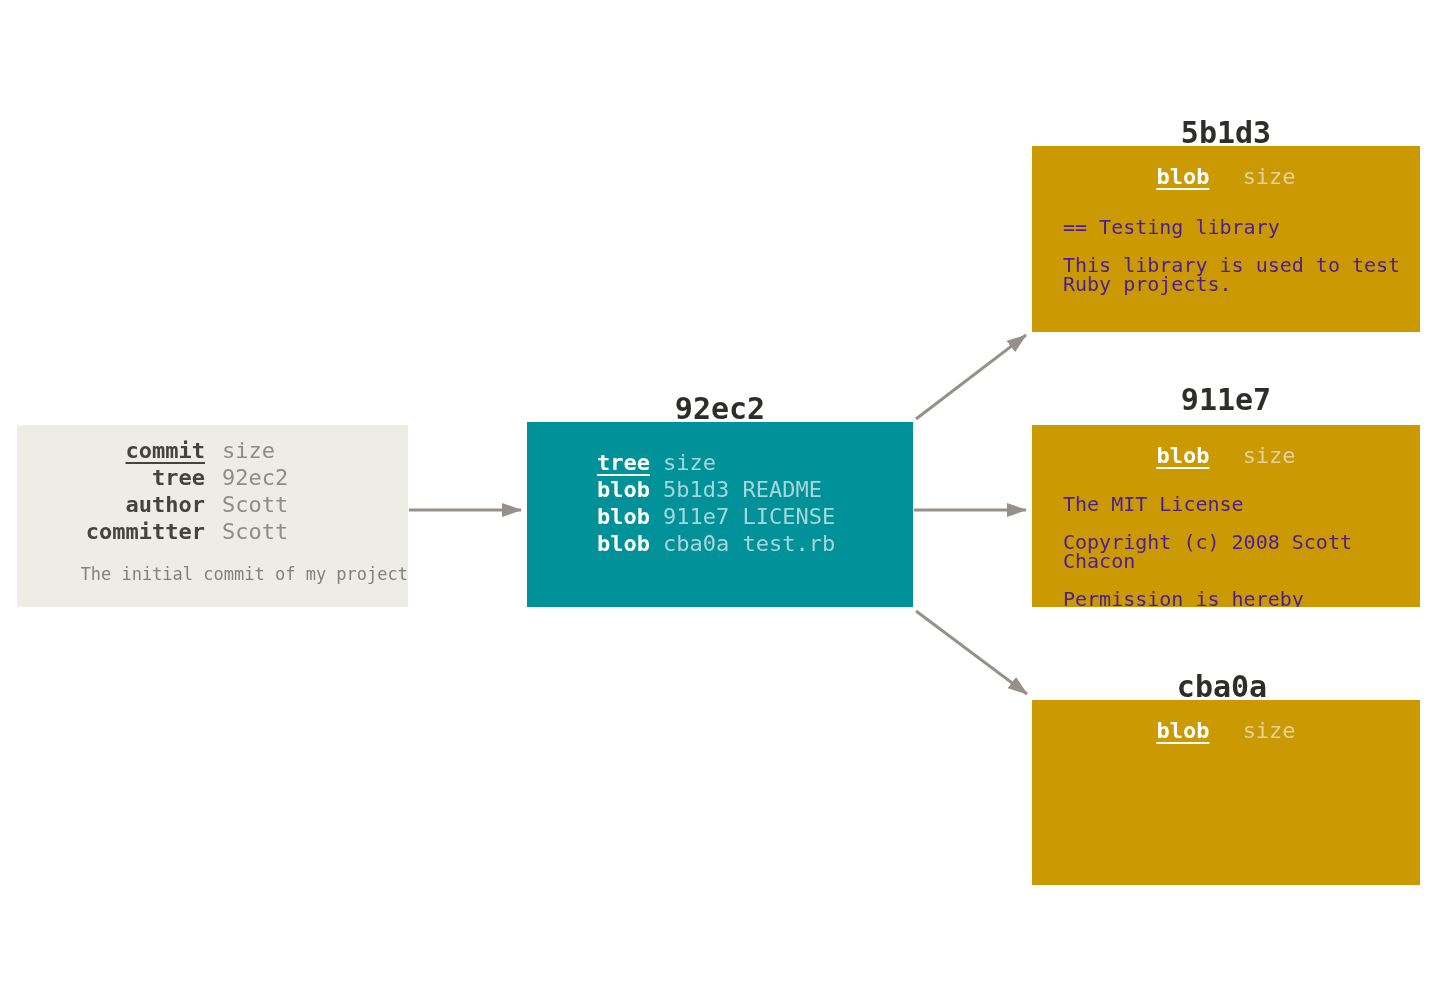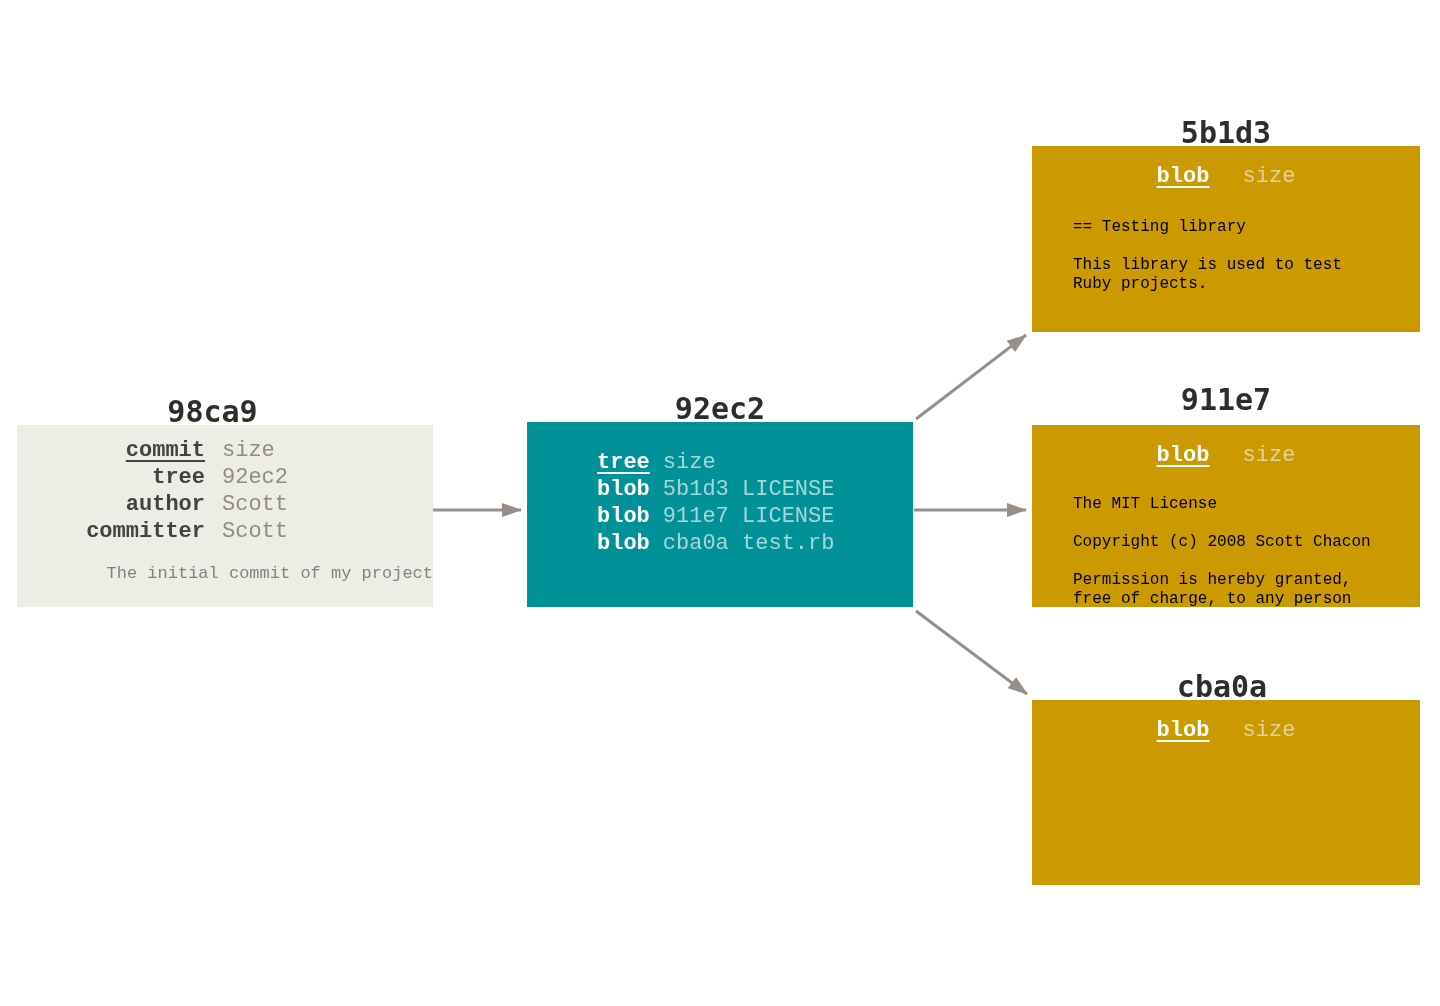--- a/index.html
+++ b/index.html
@@ -15,23 +15,22 @@
     position: absolute;
     text-align: center;
     font-size: 30px;
     font-weight: bold;
     color: #2d2d2a;
     letter-spacing: 0;
   }
   .box {
     position: absolute;
     overflow: hidden;
-    font-family: Liberation Mono, monospace;
   }
-  .box.commit { left: 17px;  top: 425px; width: 391px; height: 182px; background: #edede5; padding-left: 25px; }
+  .box.commit { left: 17px;  top: 425px; width: 391px; height: 182px; background: #edede5; }
   .box.tree   { left: 527px; top: 422px; width: 386px; height: 185px; background: #019299; }
   .box.blob0  { left: 1032px; top: 146px; width: 388px; height: 186px; background: #cb9a02; }
   .box.blob1  { left: 1032px; top: 425px; width: 388px; height: 182px; background: #cb9a02; }
   .box.blob2  { left: 1032px; top: 700px; width: 388px; height: 185px; background: #cb9a02; }
 
   .title-commit { left: 17px;   top: 394px; width: 391px; }
   .title-tree   { left: 527px;  top: 391px; width: 386px; }
   .title-blob0  { left: 1032px; top: 115px; width: 388px; }
   .title-blob1  { left: 1032px; top: 382px; width: 388px; }
   .title-blob2  { left: 1028px; top: 669px; width: 388px; }
@@ -67,22 +66,22 @@
   .tree-rest { margin-left: 13px; color: #a7d6d9; }
 
   
   .blob-header {
     position: absolute; left: 0; top: 18px; width: 100%;
     text-align: center; font-size: 22px;
   }
   .blob-label { font-weight: bold; color: #ffffff; }
   .blob-size { color: #e2d29d; margin-left: 20px; }
   .blob-body {
-    position: absolute; left: 41px; top: 72px; right: 8px;
-    font-size: 16px; line-height: 19px; color: #000000;
+    position: absolute; left: 31px; top: 72px; right: 8px;
+    font-size: 20px; line-height: 19px; color: #4c1d95;
     white-space: pre-line;
   }
   .box.blob1 .blob-body { top: 70px; }
 
   .arrows { position: absolute; left: 0; top: 0; pointer-events: none; }
 </style>
 </head>
 <body>
 
 <div class="canvas">
@@ -92,21 +91,20 @@
       <marker id="ah" viewBox="0 0 20 14" refX="19" refY="7" markerWidth="20" markerHeight="14" markerUnits="userSpaceOnUse" orient="auto">
         <path d="M0,0 L20,7 L0,14 Z" fill="#97908a"></path>
       </marker>
     </defs>
     <line x1="409" y1="510" x2="521" y2="510" stroke="#97908a" stroke-width="3" marker-end="url(#ah)"></line>
     <line x1="916" y1="419" x2="1026" y2="335" stroke="#97908a" stroke-width="3" marker-end="url(#ah)"></line>
     <line x1="914" y1="510" x2="1026" y2="510" stroke="#97908a" stroke-width="3" marker-end="url(#ah)"></line>
     <line x1="916" y1="611" x2="1027" y2="694" stroke="#97908a" stroke-width="3" marker-end="url(#ah)"></line>
   </svg>
 
-  <div class="node-title title-commit">98ca9</div>
   <div class="node-title title-tree">92ec2</div>
   <div class="node-title title-blob0">5b1d3</div>
   <div class="node-title title-blob1">911e7</div>
   <div class="node-title title-blob2">cba0a</div>
 
   <div class="box commit">
     <div class="kv-rows">
       <div class="kv-row">
         <span class="kv-key u">commit</span>
         <span class="kv-val">size</span>
@@ -128,21 +126,21 @@
   </div>
 
   <div class="box tree">
     <div class="tree-rows">
       <div class="tree-row">
         <span class="tree-type u">tree</span>
         <span class="tree-rest">size</span>
       </div>
       <div class="tree-row">
         <span class="tree-type">blob</span>
-        <span class="tree-rest">5b1d3 LICENSE</span>
+        <span class="tree-rest">5b1d3 README</span>
       </div>
       <div class="tree-row">
         <span class="tree-type">blob</span>
         <span class="tree-rest">911e7 LICENSE</span>
       </div>
       <div class="tree-row">
         <span class="tree-type">blob</span>
         <span class="tree-rest">cba0a test.rb</span>
       </div>
     </div>

